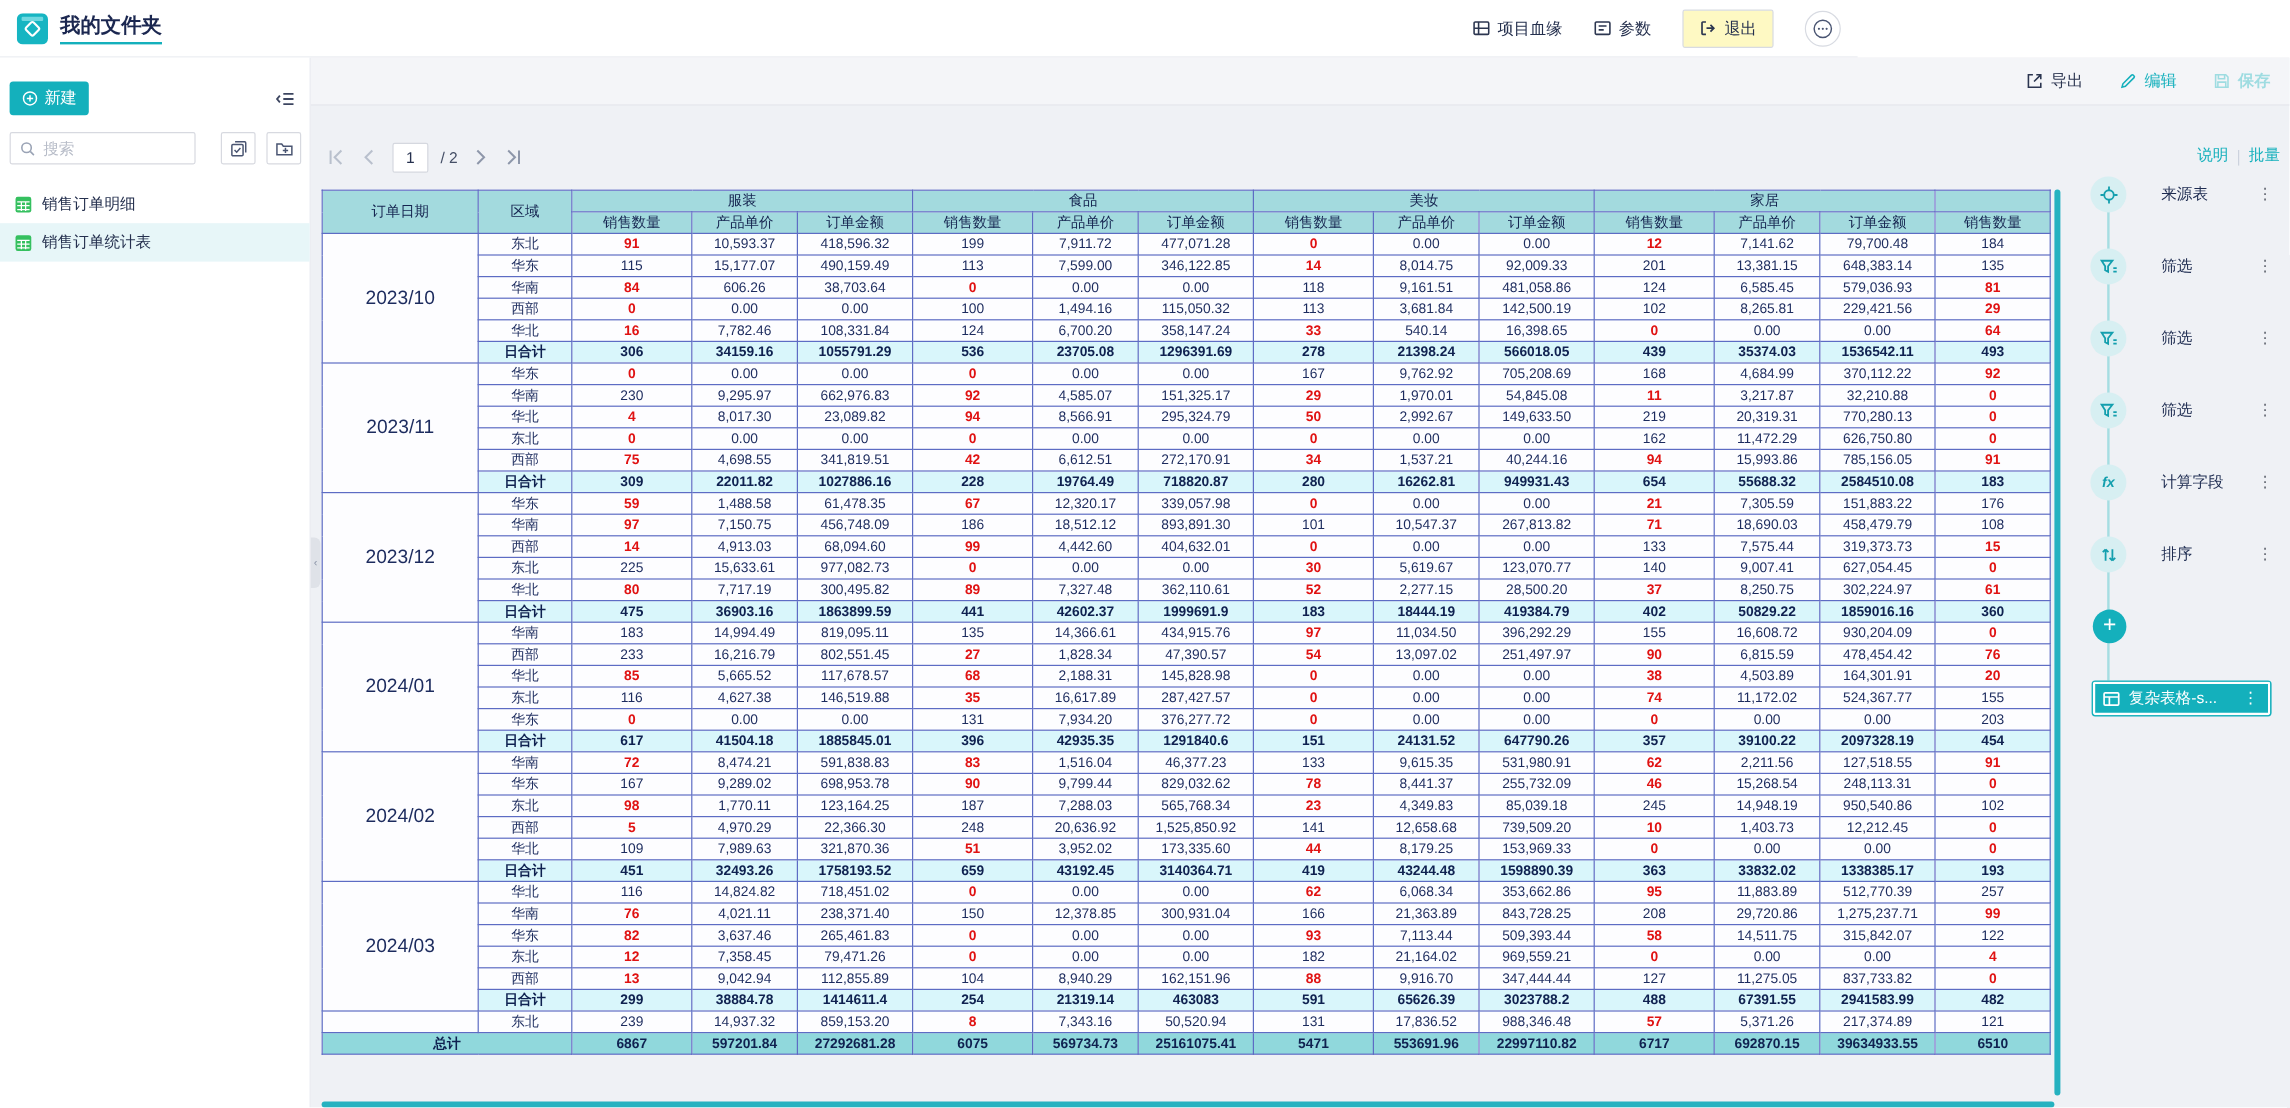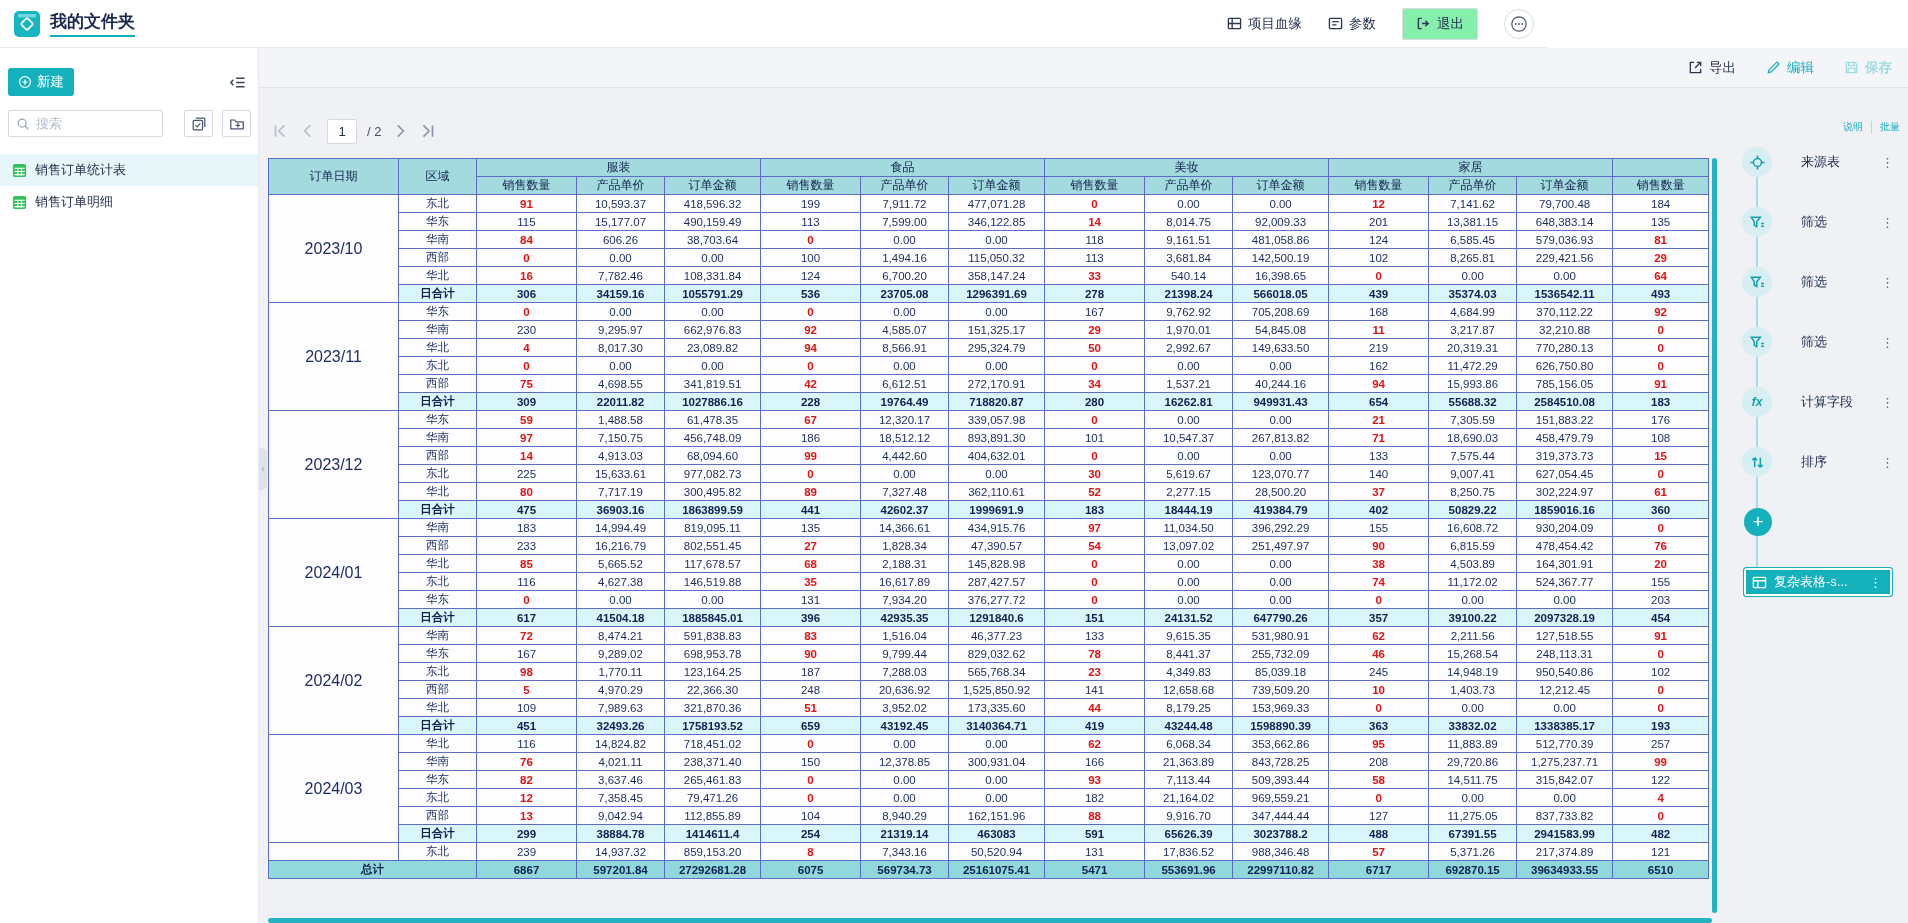--- a/index.html
+++ b/index.html
@@ -13,21 +13,21 @@
   svg{display:block;}
 
   
   #app-header{position:absolute; left:0; top:0; width:1548px; height:48px; background:#fff;
     border-bottom:1px solid var(--line); display:flex; align-items:center; padding:0 14px;}
   .logo{width:26px; height:26px; margin-right:10px;}
   .app-title{font-size:17px; font-weight:700; color:#1b2750; border-bottom:2px solid var(--accent); padding-bottom:2px; line-height:22px;}
   #header-right{margin-left:auto; display:flex; align-items:center; gap:26px;}
   .hdr-link{display:flex; align-items:center; gap:6px; font-size:13.5px; color:#25304e; cursor:pointer;}
   .hdr-btn{display:flex; align-items:center; gap:6px; font-size:13.5px; color:#25304e;
-    border:1px solid #d8dbe2; border-radius:2px; padding:6px 13px; background:#86efac; cursor:pointer;}
+    border:1px solid #d8dbe2; border-radius:2px; padding:6px 13px; background:#fef9c3; cursor:pointer;}
   .hdr-circle{width:30px; height:30px; border:1px solid #d8dbe2; border-radius:50%; background:#fff;
     display:flex; align-items:center; justify-content:center; cursor:pointer;}
 
   
   #sidebar{position:absolute; left:0; top:48px; width:259px; bottom:0; background:#fff; border-right:1px solid var(--line);}
   .new-btn{position:absolute; left:8px; top:20px; width:66px; height:28px; background:var(--accent); color:#fff;
     border:none; border-radius:3px; font-size:13.5px; display:flex; align-items:center; justify-content:center; gap:5px; cursor:pointer;}
   .collapse-ic{position:absolute; right:12px; top:26px; width:17px; height:17px; cursor:pointer;}
   .search-box{position:absolute; left:8px; top:62px; width:155px; height:27px; border:1px solid #d7d9e0; border-radius:2px;
     background:#fff; display:flex; align-items:center; padding:0 7px; gap:6px;}
@@ -65,21 +65,21 @@
   tr.total td{background:var(--total-bg); font-weight:700; color:#0f2150;margin-left:40px;}
   td.red{color:var(--red); font-weight:700;}
 
   .vscroll{position:absolute; left:1453px; top:110px; width:5px; height:755px; background:#25b2c0; border-radius:3px;}
   .hscroll{position:absolute; left:9px; top:870px; width:1444px; height:5px; background:#25b2c0; border-radius:3px;}
   .edge-handle{position:absolute; left:0; top:400px; width:8px; height:42px; background:#dfe2e8; border-radius:0 5px 5px 0;
     display:flex; align-items:center; justify-content:center; color:#8a93a6; font-size:9px; cursor:pointer;}
 
   
   #panel{position:absolute; right:0; top:0; width:170px; height:100%;}
-  #panel-tabs{position:absolute; top:72px; right:8px; display:flex; align-items:flex-end; gap:8px; font-size:10px; color:var(--accent);}
+  #panel-tabs{position:absolute; top:72px; right:8px; display:flex; align-items:flex-end; gap:8px; font-size:13px; color:var(--accent);}
   #panel-tabs .sep{width:1px; height:13px; background:#ccd2dd;}
   .flow-line{position:absolute; left:18px; top:114px; width:2px; height:405px; background:#a5dde2;}
   .node-row{position:absolute; left:4px; width:162px; height:30px; display:flex; align-items:center;}
   .node-circle{width:30px; height:30px; border-radius:50%; background:#d7eff2; color:#149fae;
     display:flex; align-items:center; justify-content:center; flex:0 0 30px;}
   .node-label{font-size:13px; color:#1d2b50; margin-left:29px; cursor:pointer;}
   .node-menu{margin-left:auto; margin-right:10px; color:#5f646e; font-size:13px; cursor:pointer; letter-spacing:0;}
   .fx-glyph{font-size:12px; font-style:italic; font-weight:700;}
   .add-btn{position:absolute; left:6px; top:460px; width:28px; height:28px; border-radius:50%; background:var(--accent);
     color:#fff; font-size:19px; line-height:26px; text-align:center; border:none; cursor:pointer;}
@@ -158,37 +158,37 @@
         <path d="M5.5 2.5h9a1 1 0 0 1 1 1v9"></path>
       </svg>
   </div>
   <div class="sq-btn" style="left:222px">
     <svg width="16" height="16" viewBox="0 0 18 18" fill="none" stroke="#4a5572" stroke-width="1.4">
         <path d="M2 4.5h4.5L8 6.5h8v8H2z"></path>
         <path d="M7.5 10.5h5M10 8v5"></path>
       </svg>
   </div>
   <div id="tree">
+      <div class="tree-item">
+        <span>
+          <svg width="15" height="15" viewBox="0 0 16 16">
+            <rect x="1" y="1" width="14" height="14" rx="2" fill="#35c05f"></rect>
+            <path d="M2.5 5.6h11M2.5 9h11M2.5 12.4h11M6.2 5.6v8M10 5.6v8" stroke="#fff" stroke-width="1.1" fill="none"></path>
+          </svg>
+        </span>
+        <span>销售订单明细</span>
+      </div>
       <div class="tree-item selected">
         <span>
           <svg width="15" height="15" viewBox="0 0 16 16">
             <rect x="1" y="1" width="14" height="14" rx="2" fill="#35c05f"></rect>
             <path d="M2.5 5.6h11M2.5 9h11M2.5 12.4h11M6.2 5.6v8M10 5.6v8" stroke="#fff" stroke-width="1.1" fill="none"></path>
           </svg>
         </span>
         <span>销售订单统计表</span>
-      </div>
-      <div class="tree-item">
-        <span>
-          <svg width="15" height="15" viewBox="0 0 16 16">
-            <rect x="1" y="1" width="14" height="14" rx="2" fill="#35c05f"></rect>
-            <path d="M2.5 5.6h11M2.5 9h11M2.5 12.4h11M6.2 5.6v8M10 5.6v8" stroke="#fff" stroke-width="1.1" fill="none"></path>
-          </svg>
-        </span>
-        <span>销售订单明细</span>
       </div>
     </div>
 </div>
 
 <div id="main">
   <div id="toolbar">
     <div class="tb-btn tb-export">
       <svg width="15" height="15" viewBox="0 0 16 16" fill="none" stroke="#2b3550" stroke-width="1.4">
           <path d="M13.5 9.5v4h-11v-11h4"></path>
           <path d="M9.5 2.5h4v4M13 3L7.5 8.5"></path>

